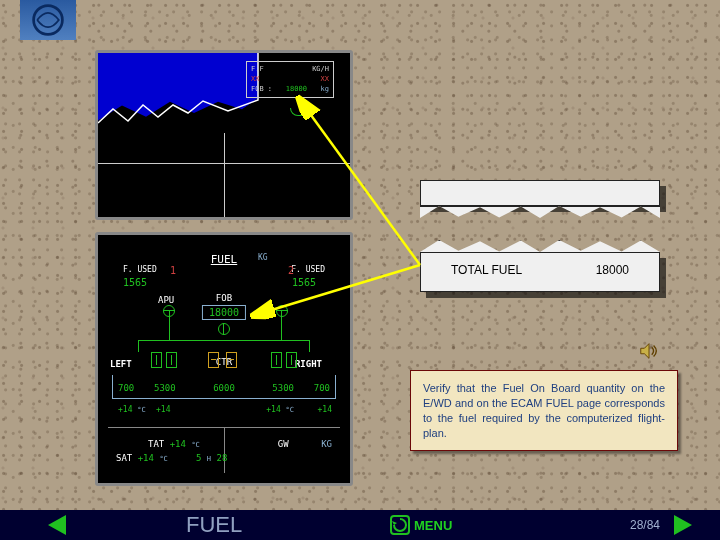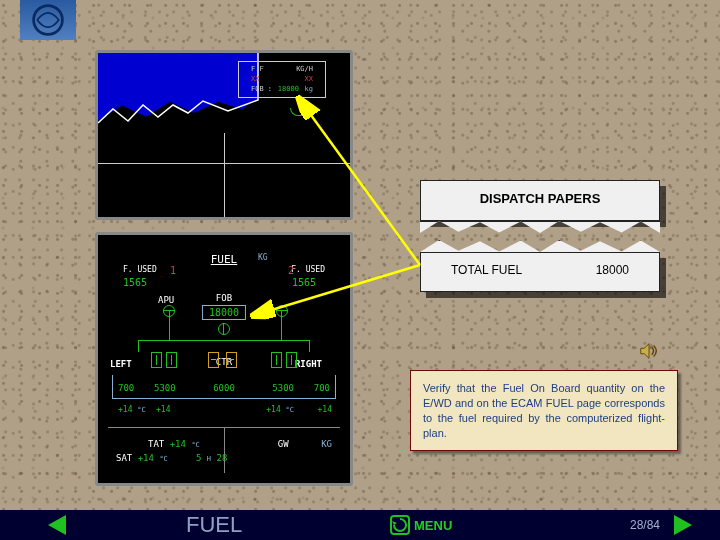--- a/index.html
+++ b/index.html
@@ -41,22 +41,22 @@
     background: #0000d0;
     clip-path: polygon(0 0, 100% 0, 100% 60%, 90% 75%, 75% 65%, 60% 80%, 45% 65%, 30% 85%, 15% 70%, 0 90%);
   }
   .ewd-sky-border {
     position: absolute; top: 0; left: 0; width: 162px; height: 78px;
     fill: none; stroke: #fff; stroke-width: 1.5;
   }
   .ewd-cross-h { position:absolute; top:110px; left:0; right:0; height:1px; background:#ccc; }
   .ewd-cross-v { position:absolute; top:80px; bottom:0; left:50%; width:1px; background:#ccc; }
   .ewd-box {
-    position: absolute; top: 8px; right: 24px;
-    width: 88px; border:1px solid #ccc; padding:3px 12px;
+    position: absolute; top: 8px; right: 16px;
+    width: 88px; border:1px solid #ccc; padding:3px 4px;
     font-size: 7px; color:#ccc; font-family: monospace;
     line-height: 1.4;
   }
   .ewd-box .row { display:flex; justify-content:space-between; }
   .ewd-box .red { color:#d04040; }
   .ewd-box .green { color:#20c020; }
   .ewd-marker {
     position:absolute; top:55px; right:42px;
     width:18px; height:8px; border:1.5px solid #20c020; border-top:none;
     border-radius: 0 0 14px 14px;
@@ -259,21 +259,20 @@
   <div class="temp-row r2"><span>+14</span></div>
   <div class="divider"></div>
   <div class="dividerV"></div>
   <div class="tat"><span>TAT</span> <span class="g">+14</span> <span class="b">°C</span></div>
   <div class="sat"><span>SAT</span> <span class="g">+14</span> <span class="b">°C</span></div>
   <div class="clock"><span class="g">5</span> <span class="b">H</span> <span class="g">28</span></div>
   <div class="gw"><span>GW</span>&nbsp;&nbsp;&nbsp;&nbsp;&nbsp;&nbsp;<span class="b">KG</span></div>
 </div>
 
 <div class="paper top">
-  <span>DISPATCH PAPERS</span>
   <div class="torn"></div>
 </div>
 <div class="paper bottom">
   <div class="torn"></div>
   <span>TOTAL FUEL</span>
   <span>18000</span>
 </div>
 
 <svg class="speaker" viewBox="0 0 24 24">
   <path d="M3 9v6h4l5 5V4L7 9H3z" fill="#c8b048" stroke="#604000"></path>

